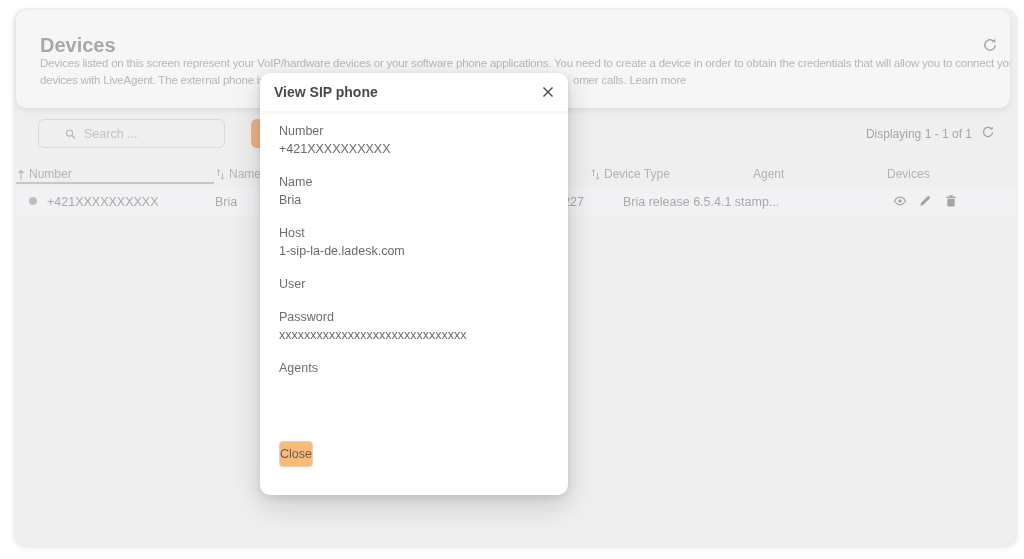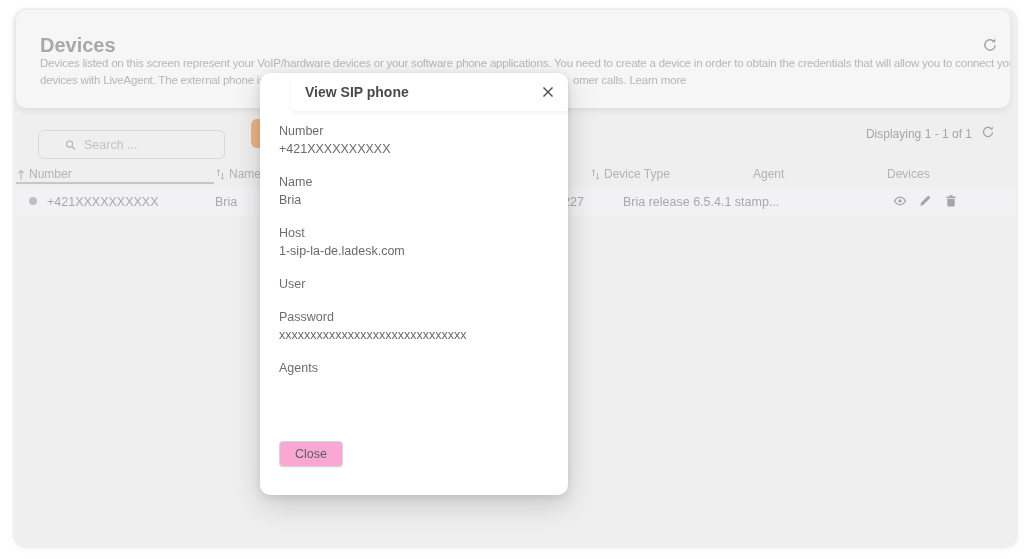--- a/index.html
+++ b/index.html
@@ -16,21 +16,21 @@
     background:#f6f6f7; border-radius:10px; box-shadow:0 3px 6px rgba(0,0,0,.07); overflow:hidden; }
   .page-title { position:absolute; left:24px; top:24px; font-size:20px; font-weight:bold; color:#a8a8a8; }
   .desc { position:absolute; font-size:11.5px; letter-spacing:-0.2px; color:#b6b6b8; white-space:nowrap; }
   .desc-1 { left:24px; top:47px; }
   .desc-2l { left:24px; top:64px; }
   .desc-2r { left:557px; top:64px; }
   .learn-more { color:#b6b6b8; cursor:pointer; }
   .refresh-top { position:absolute; left:966px; top:27px; width:16px; height:16px; cursor:pointer; }
 
   
-  .search-box { position:absolute; left:38px; top:130px; width:187px; height:29px;
+  .search-box { position:absolute; left:38px; top:119px; width:187px; height:29px;
     border:1px solid #d9d9da; border-radius:6px; display:flex; align-items:center; padding-left:26px; }
   .search-box input { border:none; outline:none; background:transparent; font-size:12.5px;
     color:#9b9b9b; width:140px; margin-left:8px; font-family:inherit; }
   .search-box input::placeholder { color:#c3c3c5; }
   .orange-btn { position:absolute; left:251px; top:119px; width:70px; height:29px;
     background:#edb488; border-radius:6px; border:none; cursor:pointer; z-index:1; }
   .paging { position:absolute; left:840px; top:127px; width:132px; text-align:right;
     font-size:12px; color:#a6a6a6; }
   .refresh-list { position:absolute; left:981px; top:125px; width:14px; height:14px; cursor:pointer; }
 
@@ -46,29 +46,29 @@
     background:#f2f2f4; cursor:pointer; }
   .dot { position:absolute; left:13px; top:10px; width:8px; height:8px; border-radius:50%; background:#bfbfc1; }
   .cell { position:absolute; top:8px; font-size:12.5px; color:#a9a9ab; white-space:nowrap; }
   .c-number { left:31px; } .c-name { left:199px; } .c-frag { left:547px; } .c-devicetype { left:607px; }
   .act { position:absolute; top:6px; width:16px; height:16px; cursor:pointer; }
   .a-eye { left:876px; } .a-pencil { left:901px; } .a-trash { left:927px; }
 
   
   .modal { position:absolute; left:260px; top:73px; width:308px; height:422px; background:#ffffff;
     border-radius:10px; box-shadow:0 10px 30px rgba(0,0,0,.16), 0 2px 8px rgba(0,0,0,.10); z-index:10; }
-  .modal-header { position:relative; height:38px; box-shadow:0 2px 4px rgba(0,0,0,.06);margin-left:31px; }
+  .modal-header { position:relative; height:38px; box-shadow:0 2px 4px rgba(0,0,0,.06); }
   .modal-title { position:absolute; left:14px; top:11px; font-size:14px; font-weight:bold; color:#4a4a4a; }
   .modal-close { position:absolute; right:12px; top:11px; width:16px; height:16px; cursor:pointer; }
   .modal-body { padding:13px 20px 0 19px; }
   .field { margin-bottom:18px; }
   .field-label { font-size:12.5px; color:#6d6d6f; line-height:15px; }
   .field-value { font-size:12.5px; color:#6a6a6c; line-height:15px; margin-top:3px;
     min-height:15px; white-space:nowrap; }
-  .close-btn { position:absolute; left:19px; bottom:28px; padding:5px 15px; background:#f9a8d4;
+  .close-btn { position:absolute; left:19px; bottom:28px; padding:5px 0; background:#fdba74;
     border:1px solid #d6d6d6; border-radius:4px; font-size:12.5px; color:#5e5e5e;
     font-family:inherit; cursor:pointer; box-shadow:0 1px 2px rgba(0,0,0,.06); }
 
   svg { display:block; }
 </style>
 </head>
 <body>
 
 <div class="page">
   <div class="panel"></div>

